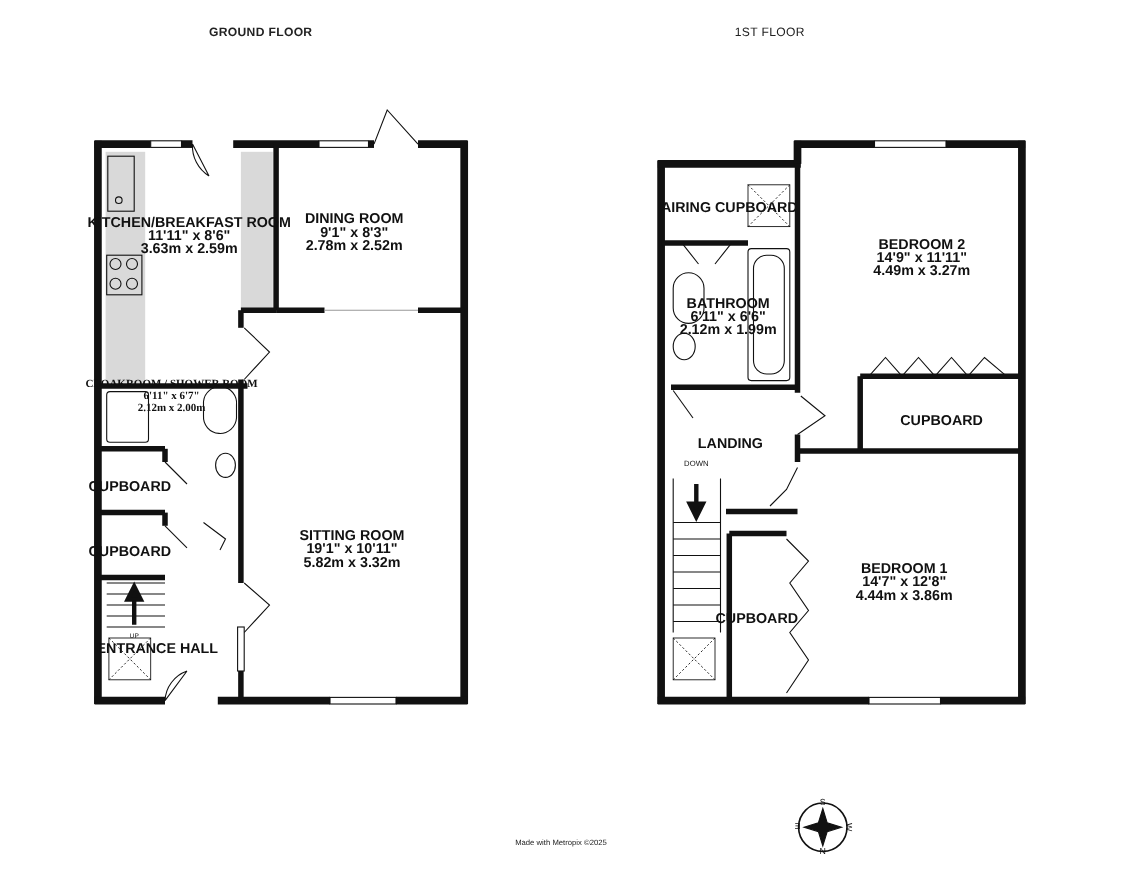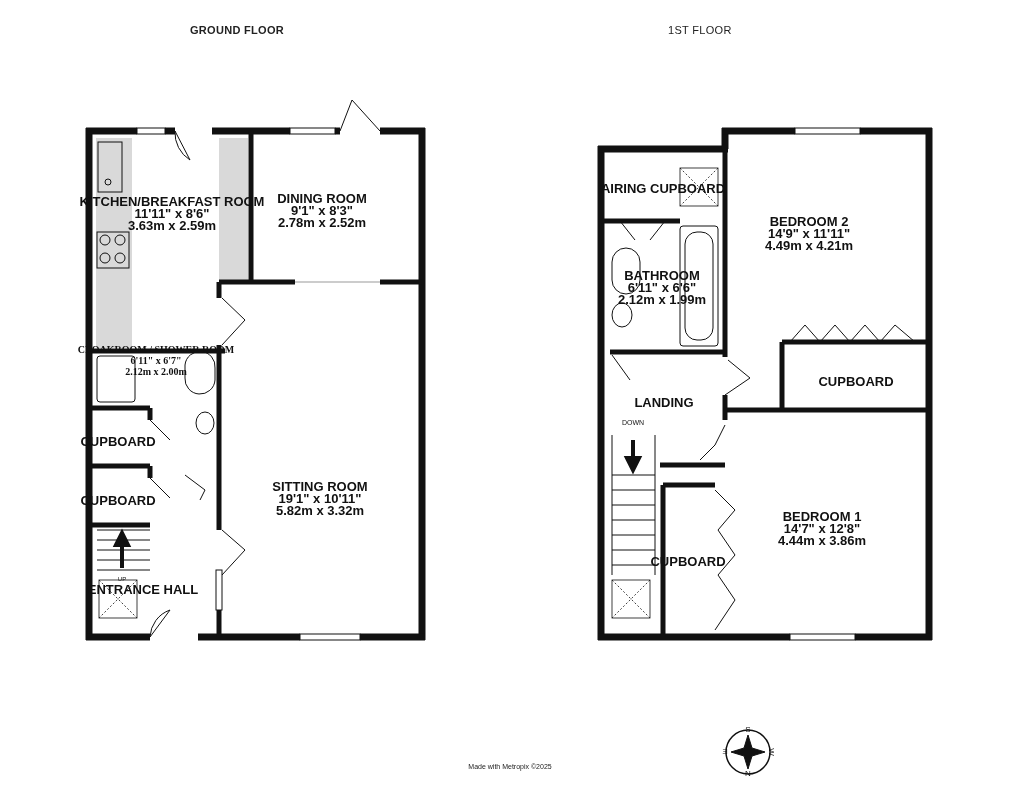--- a/index.html
+++ b/index.html
@@ -211,24 +211,24 @@
 </div>
 
 <div class="room-label" style="left:663px; top:183px;">
   <div>AIRING CUPBOARD</div>
 </div>
 <div class="room-label" style="left:662px; top:270px;">
   <div>BATHROOM</div>
   <div>6'11"  x 6'6"</div>
   <div>2.12m  x 1.99m</div>
 </div>
-<div class="room-label" style="left:809px; top:216px;">
+<div class="room-label" style="left:838px; top:216px;">
   <div>BEDROOM 2</div>
   <div>14'9"  x 11'11"</div>
-  <div>4.49m  x 4.21m</div>
+  <div>4.49m  x 3.27m</div>
 </div>
 <div class="room-label" style="left:856px; top:376px;">
   <div>CUPBOARD</div>
 </div>
 <div class="room-label" style="left:664px; top:397px;">
   <div>LANDING</div>
 </div>
 <div class="room-label" style="left:633px; top:417px; font-size:7px; font-weight:normal;">
   <div>DOWN</div>
 </div>

